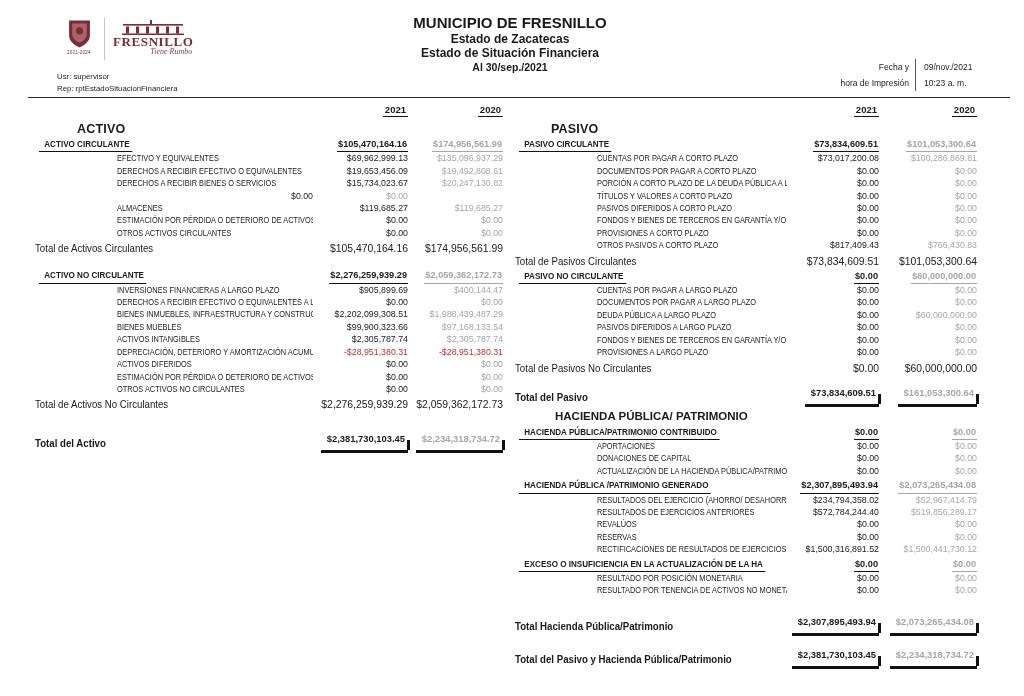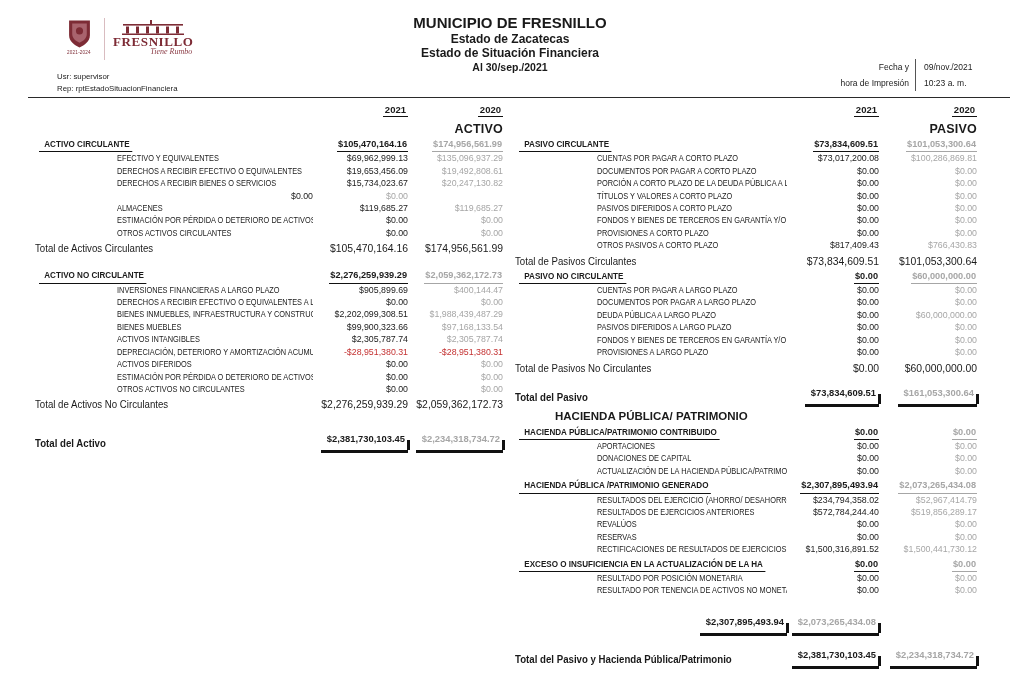--- a/index.html
+++ b/index.html
@@ -39,21 +39,21 @@
   .col-left  { left:35px;  width:468px; }
   .col-right { left:515px; width:462px; }
 
   .col-left  .col-head, .col-left  .row { display:grid; grid-template-columns:1fr 95px 95px; }
   .col-right .col-head, .col-right .row { display:grid; grid-template-columns:1fr 92px 98px; }
 
   .col-head { font-weight:bold; font-size:9.5px; line-height:13px; margin-bottom:3px; }
   .col-head .y { text-align:right; }
   .col-head .y i { font-style:normal; display:inline-block; border-bottom:1.6px solid #111; padding:0 2px; }
 
-  .col-title { font-weight:bold; font-size:12.5px; line-height:18px; letter-spacing:.2px;text-align:right; }
+  .col-title { font-weight:bold; font-size:12.5px; line-height:18px; letter-spacing:.2px; }
   .col-left  .col-title { padding-left:42px; }
   .col-right .col-title { padding-left:36px; }
 
   .row { align-items:end; }
   .row .lbl { overflow:hidden; white-space:nowrap; }
   .row .a, .row .b { text-align:right; white-space:nowrap; }
   .row .b { color:#a6a6a6; }
   .lt  { display:inline-block; white-space:nowrap; transform-origin:0 100%; }
   .amt { display:inline-block; }
 
@@ -416,20 +416,21 @@
           <span class="lbl"><span class="lt">RESULTADO POR POSICIÓN MONETARIA</span></span>
           <span class="a"><span class="amt">$0.00</span></span>
           <span class="b"><span class="amt">$0.00</span></span>
         </div>
         <div class="row det">
           <span class="lbl"><span class="lt">RESULTADO POR TENENCIA DE ACTIVOS NO MONETAR</span></span>
           <span class="a"><span class="amt">$0.00</span></span>
           <span class="b"><span class="amt">$0.00</span></span>
         </div>
         <div class="row grand" style="margin-top: 16px;">
+          <span class="lbl"><span class="lt">Total Hacienda Pública/Patrimonio</span></span>
           <span class="a"><span class="amt">$2,307,895,493.94</span></span>
           <span class="b"><span class="amt">$2,073,265,434.08</span></span>
         </div>
         <div class="row grand" style="margin-top: 10px;">
           <span class="lbl"><span class="lt">Total del Pasivo y Hacienda Pública/Patrimonio</span></span>
           <span class="a"><span class="amt">$2,381,730,103.45</span></span>
           <span class="b"><span class="amt">$2,234,318,734.72</span></span>
         </div>
       </div>
   </div>

